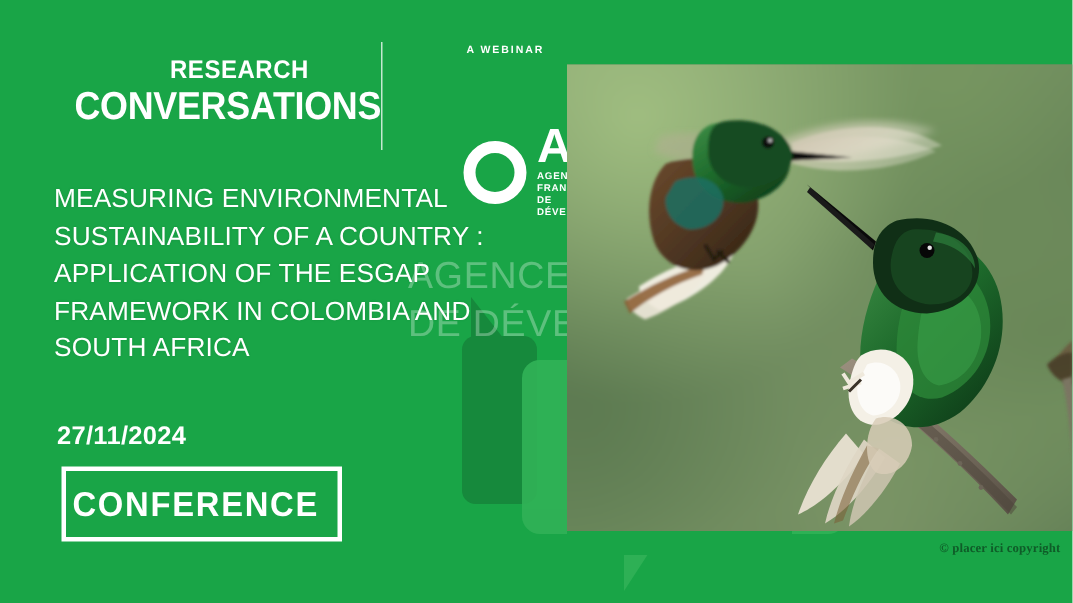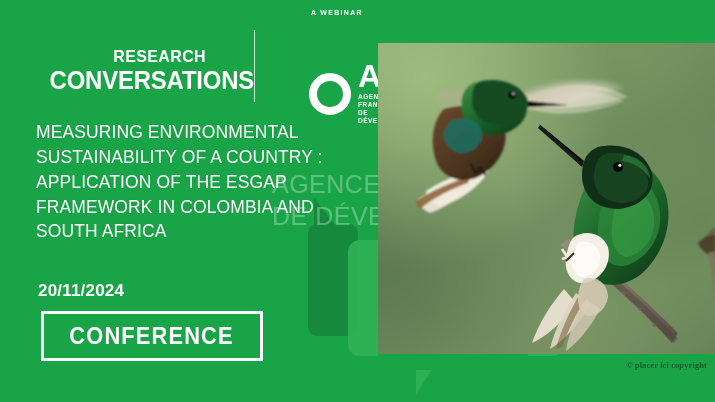--- a/index.html
+++ b/index.html
@@ -86,21 +86,21 @@
   }
 
   
   .header {
     position: absolute;
     left: 36px;
     top: 28px;
     width: 332px;
     height: 76px;
     display: flex;
-    align-items: center;
+    align-items: flex-start;
     gap: 40px;
   }
   .brand {
     width: 170px;
     padding-top: 10px;
     text-align: right;
   }
   .brand-top {
     display: block;
     color: #ffffff;
@@ -199,26 +199,25 @@
     color: #ffffff;
     font-size: 17px;
     font-weight: bold;
     letter-spacing: .2px;
     z-index: 4;
   }
   .badge {
     position: absolute;
     left: 41px;
     top: 311px;
-    width: 222px;
+    width: 187px;
     height: 50px;
     border: 3px solid #ffffff;
     display: flex;
     align-items: center;
-    justify-content: center;
     z-index: 4;
   }
   .badge span {
     color: #ffffff;
     font-size: 23px;
     font-weight: bold;
     letter-spacing: 1.2px;
     transform: scaleX(.95);
   }
 
@@ -303,21 +302,21 @@
       </div>
     </div>
   </div>
 
   <div class="title">MEASURING ENVIRONMENTAL
 SUSTAINABILITY OF A COUNTRY :
 APPLICATION OF THE ESGAP
 FRAMEWORK IN COLOMBIA AND
 SOUTH AFRICA</div>
 
-  <div class="date">20/11/2024</div>
+  <div class="date">27/11/2024</div>
 
   <div class="badge">
     <span>CONFERENCE</span>
   </div>
 
   <div class="photo">
     <div class="photo-bg"></div>
 
     <svg viewBox="0 0 337 311" width="337" height="311">
       <defs>

